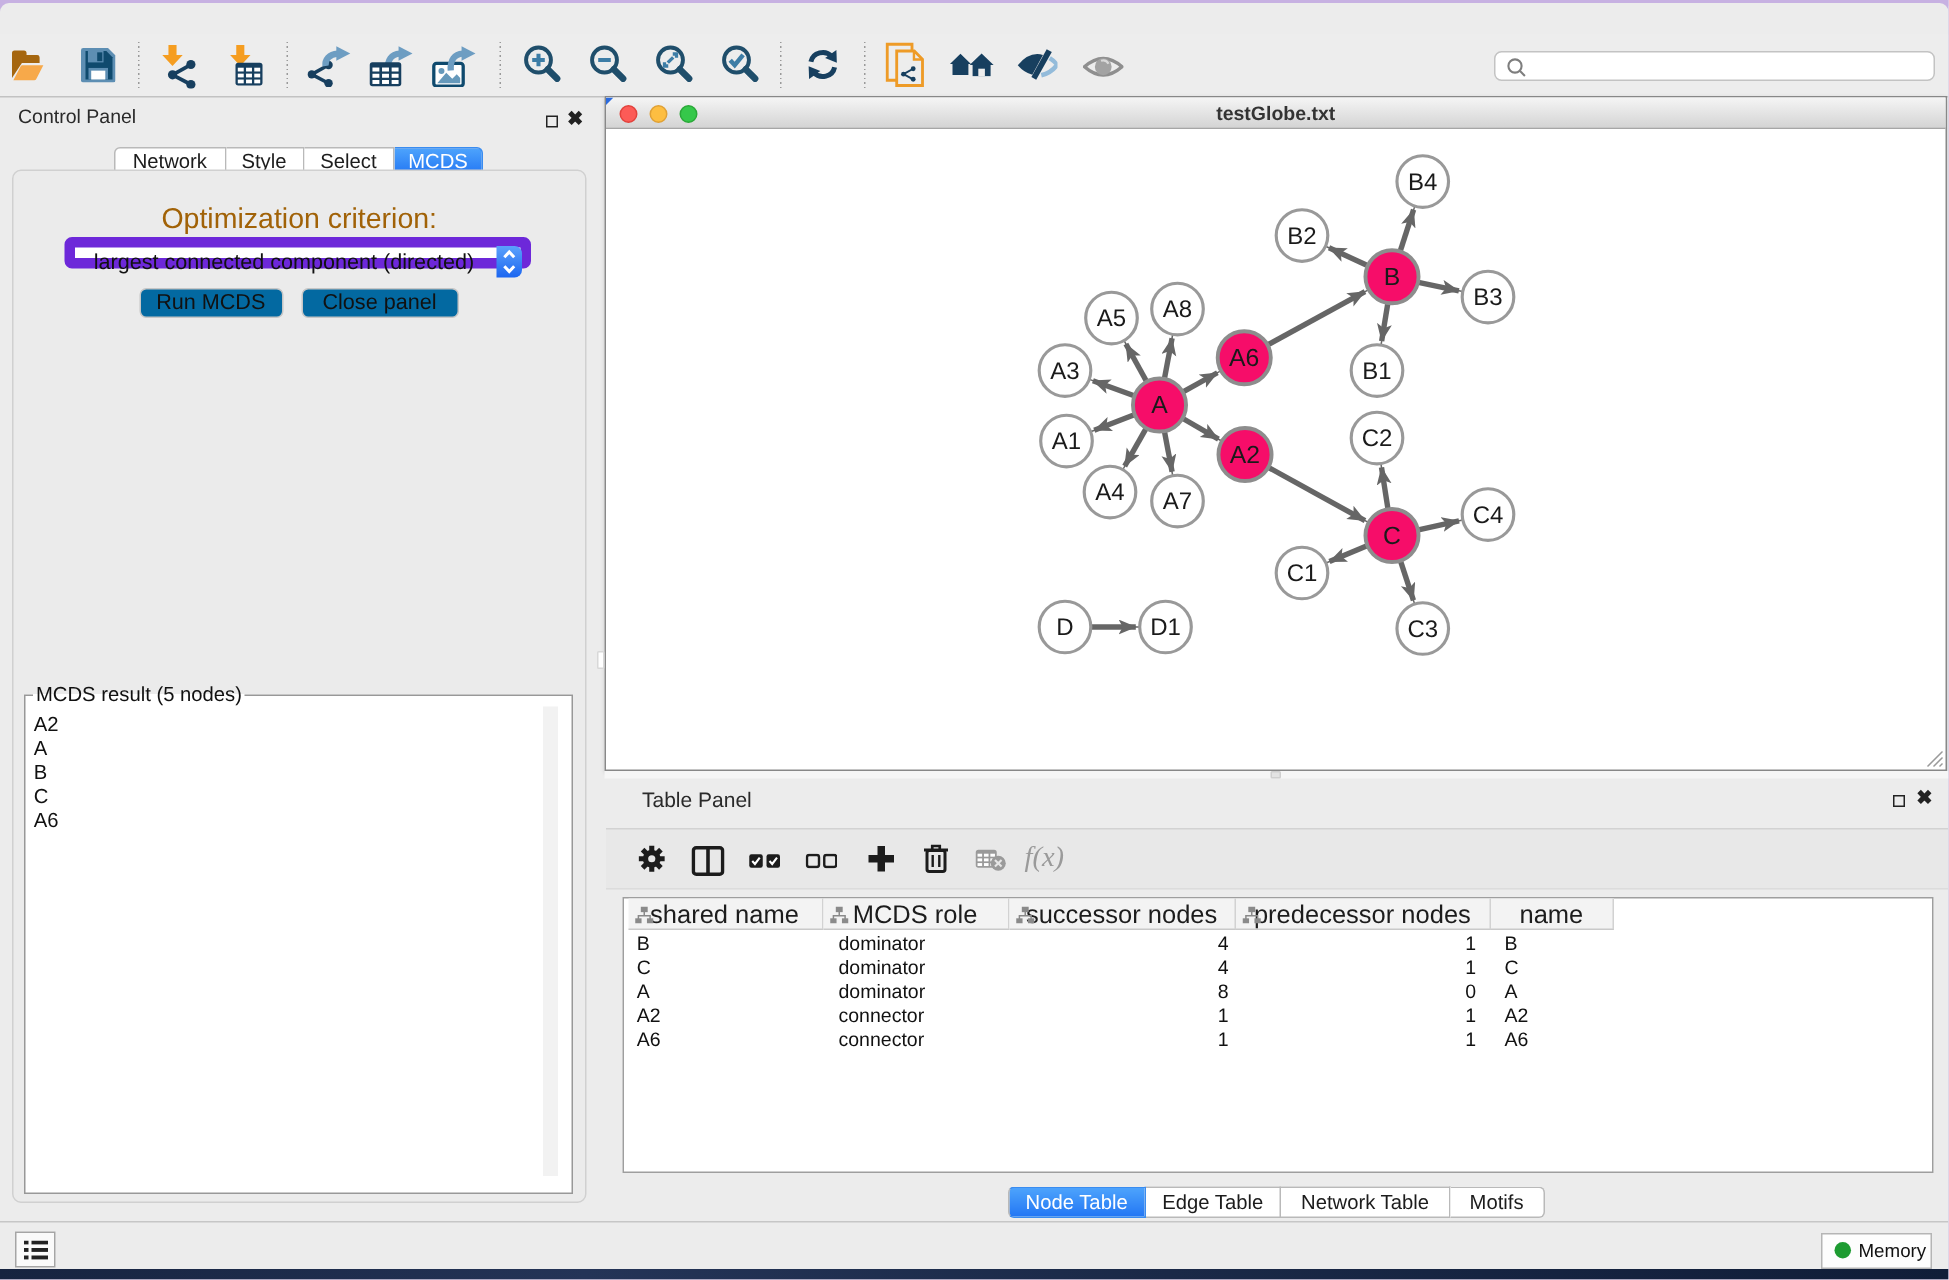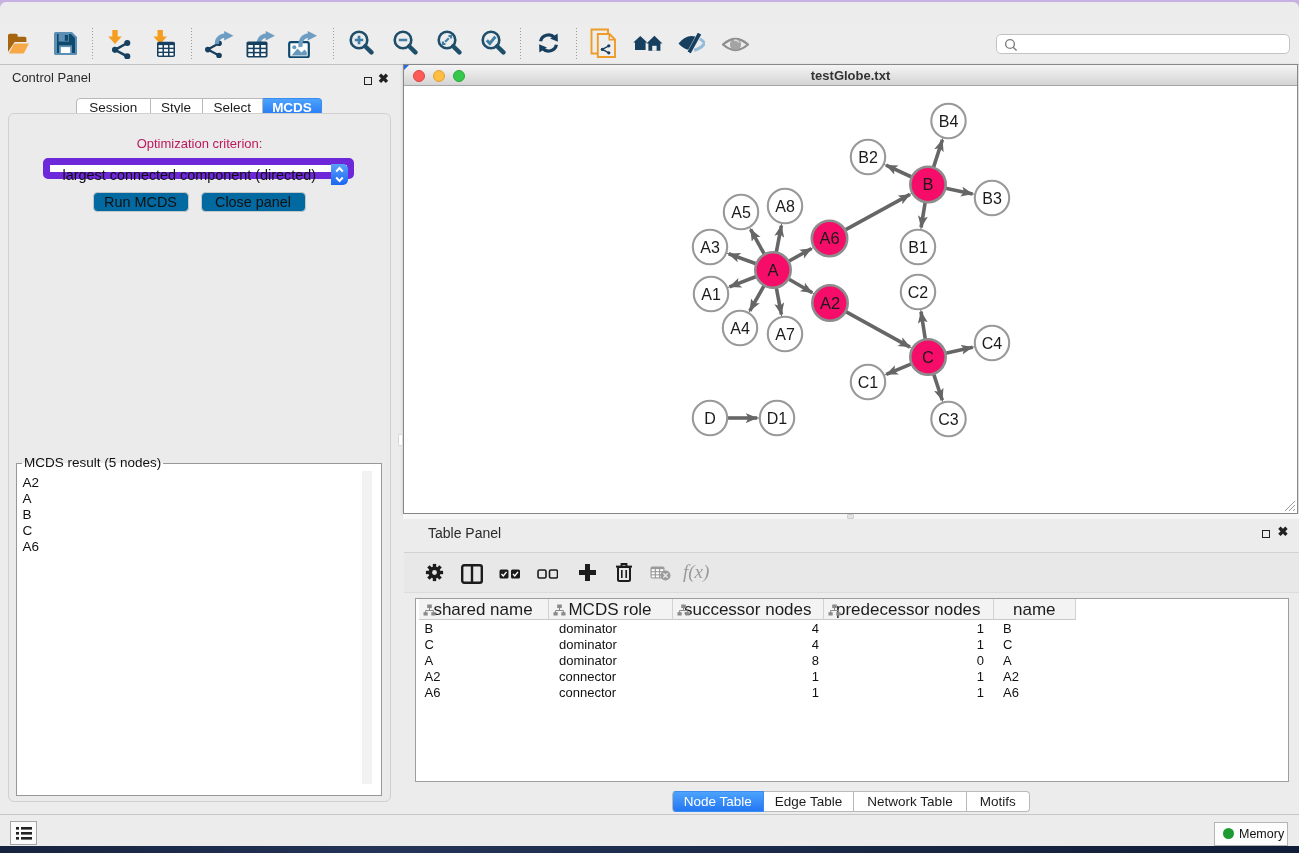--- a/index.html
+++ b/index.html
@@ -10,21 +10,21 @@
 .tl{position:absolute;border-radius:50%}
 #title{position:absolute;left:0;top:3px;width:1299px;text-align:center;font-size:13.5px;color:#3c3c3c}
 #toolbar{position:absolute;left:0;top:21px;width:1299px;height:42px;background:#ededed;border-bottom:1px solid #c2c2c2}
 #search{position:absolute;left:996px;top:31.5px;width:294px;height:20px;background:#fff;border:1px solid #c3c3c3;border-radius:5px}
 .paneltitle{position:absolute;font-size:13px;color:#2a2a2a}
 .wicon{position:absolute;width:8px;height:8px;border:1.5px solid #222}
 .xicon{position:absolute;font-size:13px;font-weight:bold;color:#222}
 .tab{position:absolute;height:19px;background:#fff;border:1px solid #b9b9b9;border-left:none;font-size:13.5px;color:#1c1c1c;text-align:center;line-height:17.5px}
 .tabsel{background:linear-gradient(#4da3fc,#2377f4);color:#fff;border-color:#3a8cf0}
 #cpane{position:absolute;left:8px;top:111px;width:383px;height:689px;border:1px solid #d0d0d0;border-radius:6px;background:#ebebeb}
-#optlabel{position:absolute;left:8px;top:133.5px;width:383px;text-align:center;font-size:13px;color:#be185d}
+#optlabel{position:absolute;left:8px;top:133.5px;width:383px;text-align:center;font-size:19px;color:#a16207}
 #dropdown{position:absolute;left:43px;top:156px;width:311px;height:21px;background:#fff;border:7px solid #6d28d9;border-radius:5px}
 #dropdown span{position:absolute;left:12.5px;top:1.5px;font-size:14.4px;color:#111}
 #spinner{position:absolute;right:-1px;top:-1px;width:17px;height:21px;background:linear-gradient(#5ba2fc,#1c66f0);border-radius:0 5px 5px 0}
 .btn{position:absolute;height:20px;background:#0369a1;border:1px solid #c6c6c6;border-radius:4.5px;font-size:14.4px;color:#111;text-align:center;line-height:18.5px}
 #fieldset{position:absolute;left:16px;top:461px;width:366px;height:333px;border:1px solid #989898;background:#fff}
 #legend{position:absolute;left:5px;top:-9px;font-size:13.5px;color:#111;background:linear-gradient(#ebebeb 53%,#ffffff 53%);padding:0 2px}
 .li{position:absolute;left:5.5px;font-size:13.5px;color:#111}
 #scrollstrip{position:absolute;left:345px;top:7px;width:10px;height:313px;background:#f2f2f2}
 #gwin{position:absolute;left:403px;top:61.5px;width:895px;height:450px;background:#fff;border:1px solid #888;box-shadow:0 1px 3px rgba(0,0,0,0.18)}
 #gtitle{position:absolute;left:0;top:0;width:100%;height:21px;background:linear-gradient(#f5f5f5,#d4d4d4);border-bottom:1px solid #a6a6a6;text-align:center;font-size:13px;font-weight:bold;color:#333;line-height:21px}
@@ -174,24 +174,24 @@
     </svg>
 <div id="search">
       <svg style="position:absolute;left:7px;top:3px" width="14" height="14" viewBox="0 0 14 14">
         <circle cx="6" cy="6" r="4.4" fill="none" stroke="#7e7e7e" stroke-width="1.4"></circle>
         <line x1="9.2" y1="9.2" x2="12.6" y2="12.6" stroke="#7e7e7e" stroke-width="1.4"></line>
       </svg>
     </div>
 <div class="paneltitle" style="left:12px;top:68px">Control Panel</div>
 <div class="wicon" style="left:364px;top:74.5px"></div>
 <div class="xicon" style="left:378px;top:69px">✖</div>
-<div class="tab" style="left:76px;top:96px;width:74.5px;border-left:1px solid #b9b9b9;border-radius:4px 0 0 4px;">Session</div>
+<div class="tab" style="left:76px;top:96px;width:74.5px;border-left:1px solid #b9b9b9;border-radius:4px 0 0 4px;">Network</div>
 <div class="tab" style="left:150.5px;top:96px;width:52px;">Style</div>
 <div class="tab" style="left:202.5px;top:96px;width:60.5px;">Select</div>
-<div class="tab tabsel" style="left:263px;top:96px;width:59px;border-radius:0 4px 4px 0;font-weight:bold;">MCDS</div>
+<div class="tab tabsel" style="left:263px;top:96px;width:59px;border-radius:0 4px 4px 0;">MCDS</div>
 <div id="cpane"></div>
 <div id="optlabel">Optimization criterion:</div>
 <div id="dropdown">
       <span>largest connected component (directed)</span>
       <div id="spinner"><svg width="17" height="21" viewBox="0 0 17 21">
           <path d="M5.2,7.5 L8.5,4 L11.8,7.5" fill="none" stroke="#fff" stroke-width="2"></path>
           <path d="M5.2,13.5 L8.5,17 L11.8,13.5" fill="none" stroke="#fff" stroke-width="2"></path>
         </svg></div>
     </div>
 <div class="btn" style="left:92.5px;top:190px;width:96px">Run MCDS</div>

